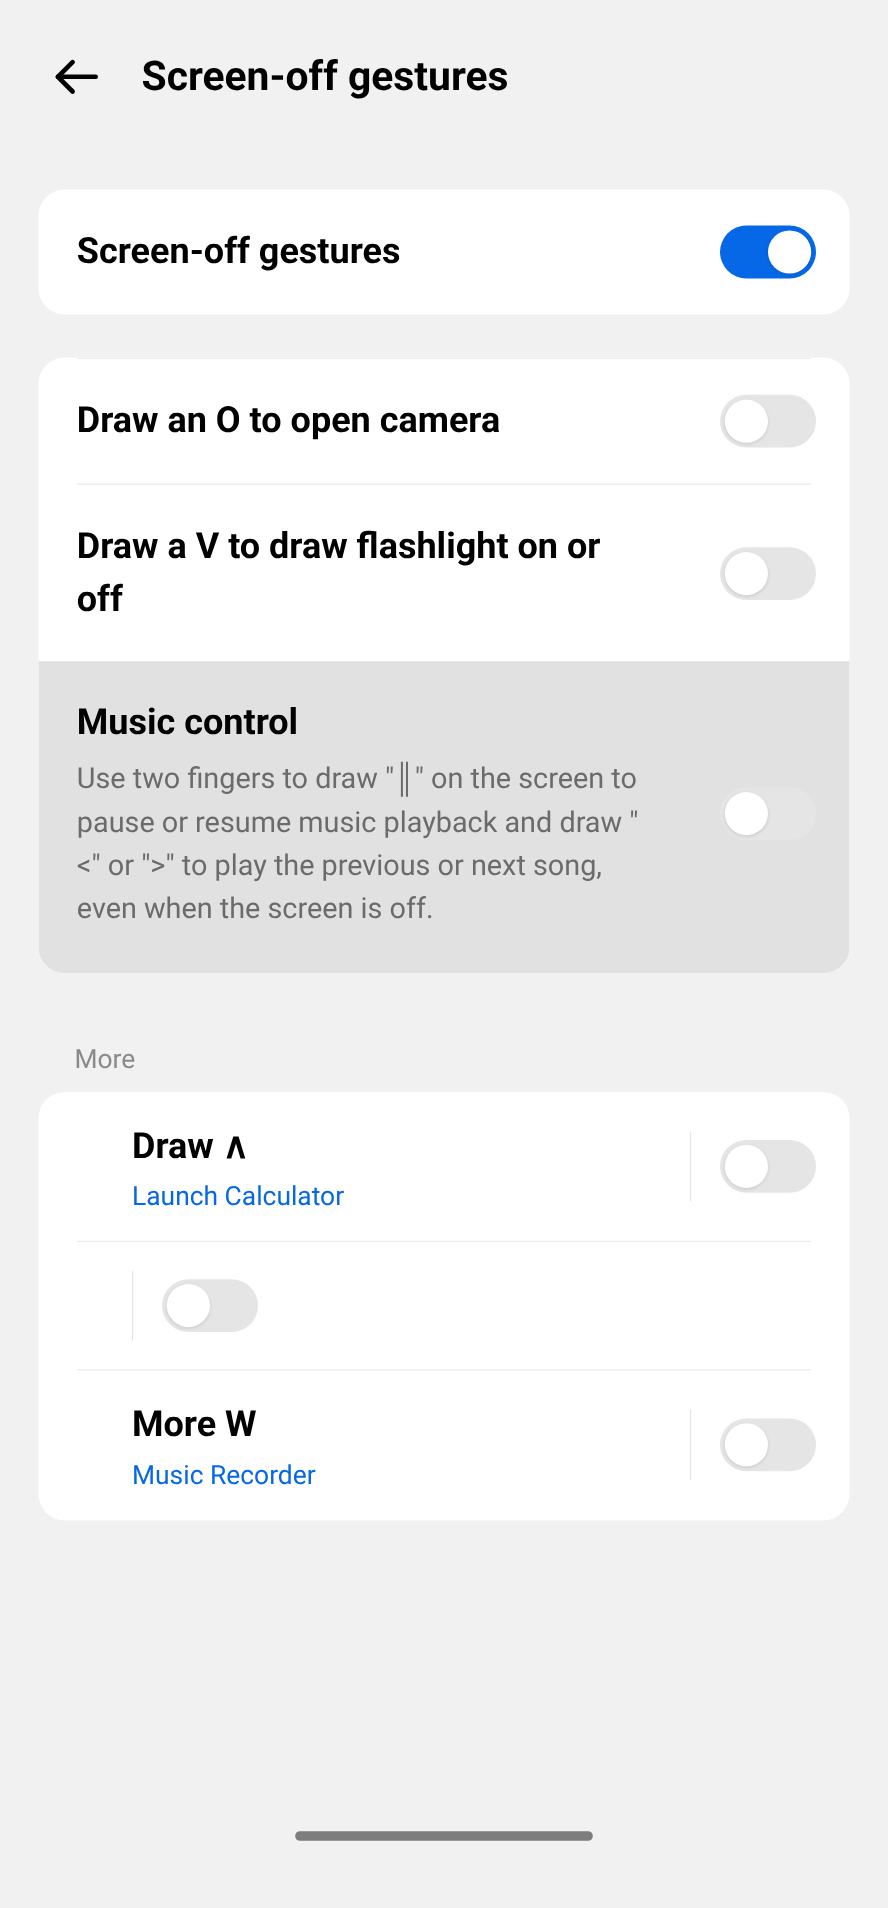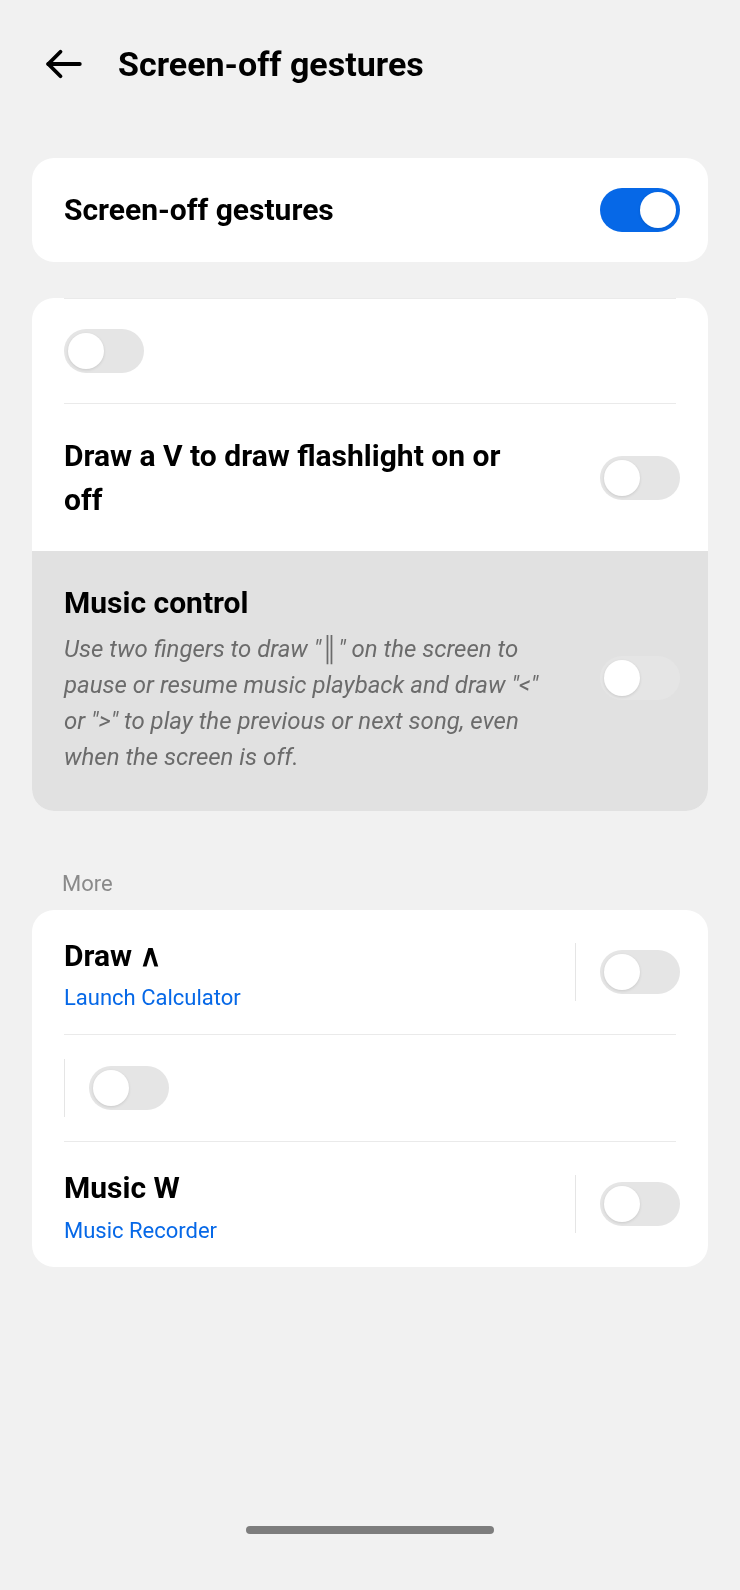--- a/index.html
+++ b/index.html
@@ -58,21 +58,20 @@
       font-size: 30px;
       font-weight: 700;
       color: #000;
       line-height: 1.45;
     }
     .row-sub {
       font-size: 24px;
       color: #6b6b6b;
       line-height: 1.5;
       margin-top: 6px;
-      font-style: italic;
     }
     .row-link {
       font-size: 22px;
       color: #0668e7;
       margin-top: 8px;
     }
     .divider {
       height: 1px;
       background: #eaeaea;
       margin: 0 32px;
@@ -131,20 +130,21 @@
       left: 50%;
       transform: translateX(-50%);
       width: 248px;
       height: 8px;
       background: #7d7d7d;
       border-radius: 4px;
     }
     .row-more {
       padding-top: 24px;
       padding-bottom: 24px;
+      margin-left: 46px;
     }
   </style>
 </head>
 <body>
 
 <div class="header">
   <div class="back-arrow">
     <svg width="42" height="42" viewBox="0 0 24 24" fill="none" stroke="#000" stroke-width="2.2" stroke-linecap="round" stroke-linejoin="round">
       <line x1="21" y1="12" x2="3" y2="12"></line>
       <polyline points="10 19 3 12 10 5"></polyline>
@@ -161,20 +161,23 @@
     <div class="toggle on">
       <div class="knob"></div>
     </div>
   </div>
 </div>
 
 <div class="card card-gestures">
   <div class="divider"></div>
 
   <div class="row">
+    <div class="row-content">
+      <div class="row-title">Draw an O to open camera</div>
+    </div>
     <div class="toggle">
       <div class="knob"></div>
     </div>
   </div>
   <div class="divider"></div>
 
   <div class="row">
     <div class="row-content">
       <div class="row-title" style="max-width:480px">Draw a V to draw flashlight on or off</div>
     </div>
@@ -216,21 +219,21 @@
       <div class="vdiv"></div>
       <div class="toggle">
         <div class="knob"></div>
       </div>
     </div>
   </div>
   <div class="divider"></div>
 
   <div class="row row-more">
     <div class="row-content">
-      <div class="row-title">Music W</div>
+      <div class="row-title">More W</div>
       <div class="row-link">Music  Recorder</div>
     </div>
     <div class="vdiv-wrap">
       <div class="vdiv"></div>
       <div class="toggle">
         <div class="knob"></div>
       </div>
     </div>
   </div>
 </div>

